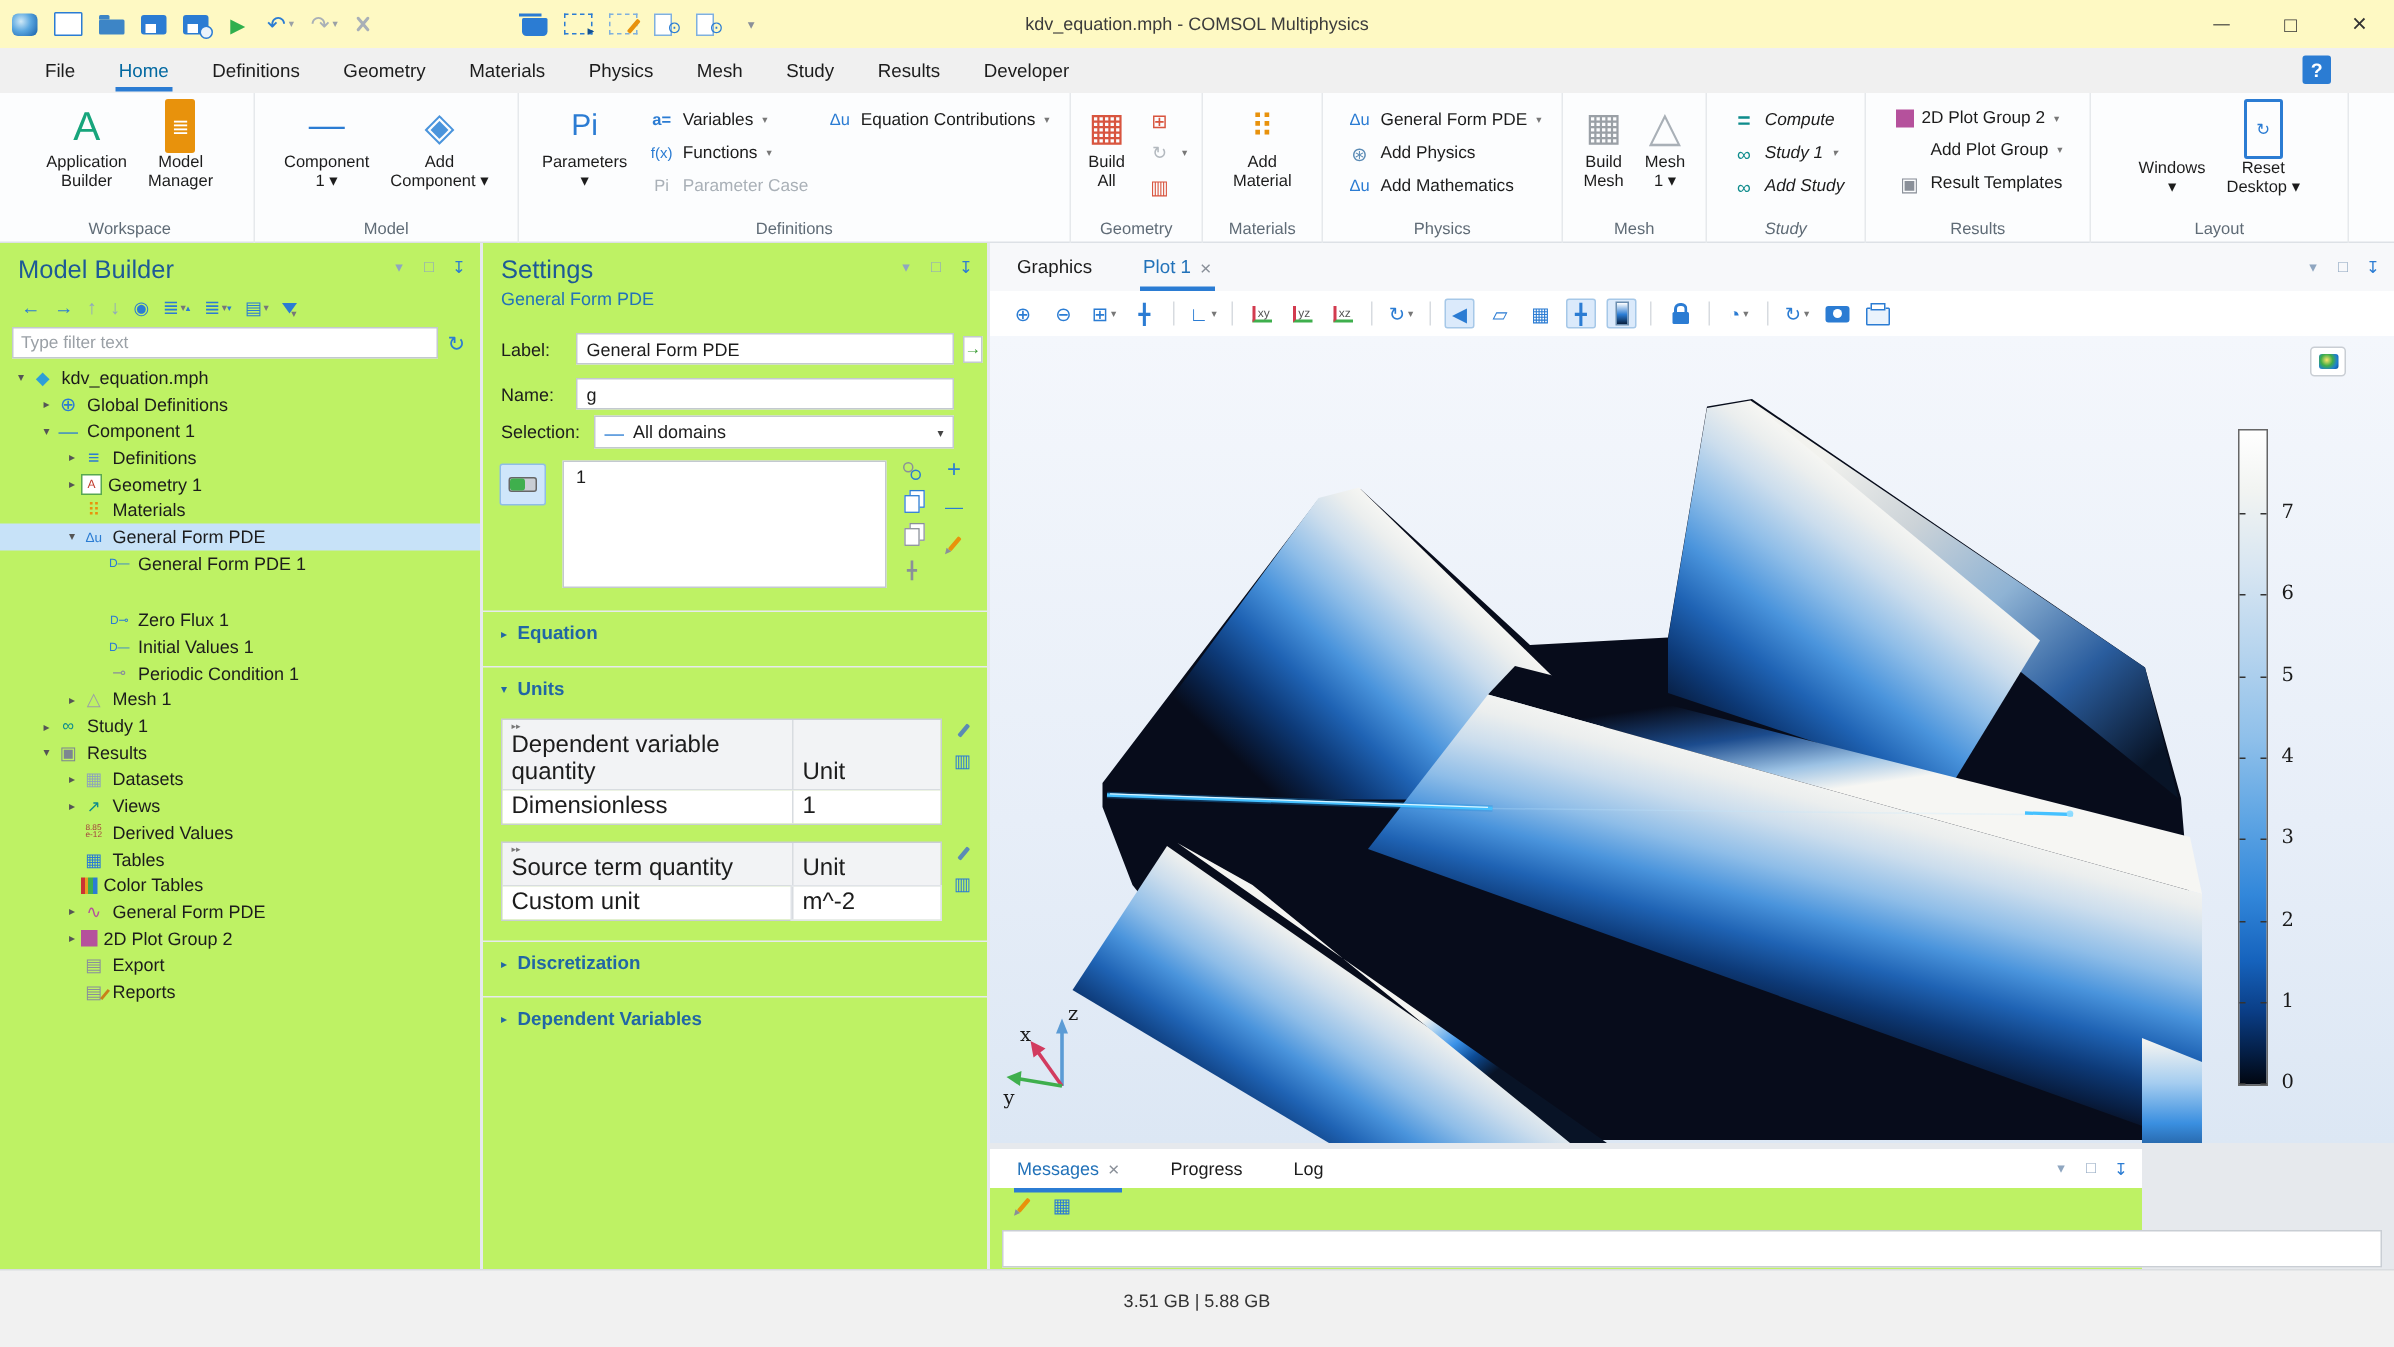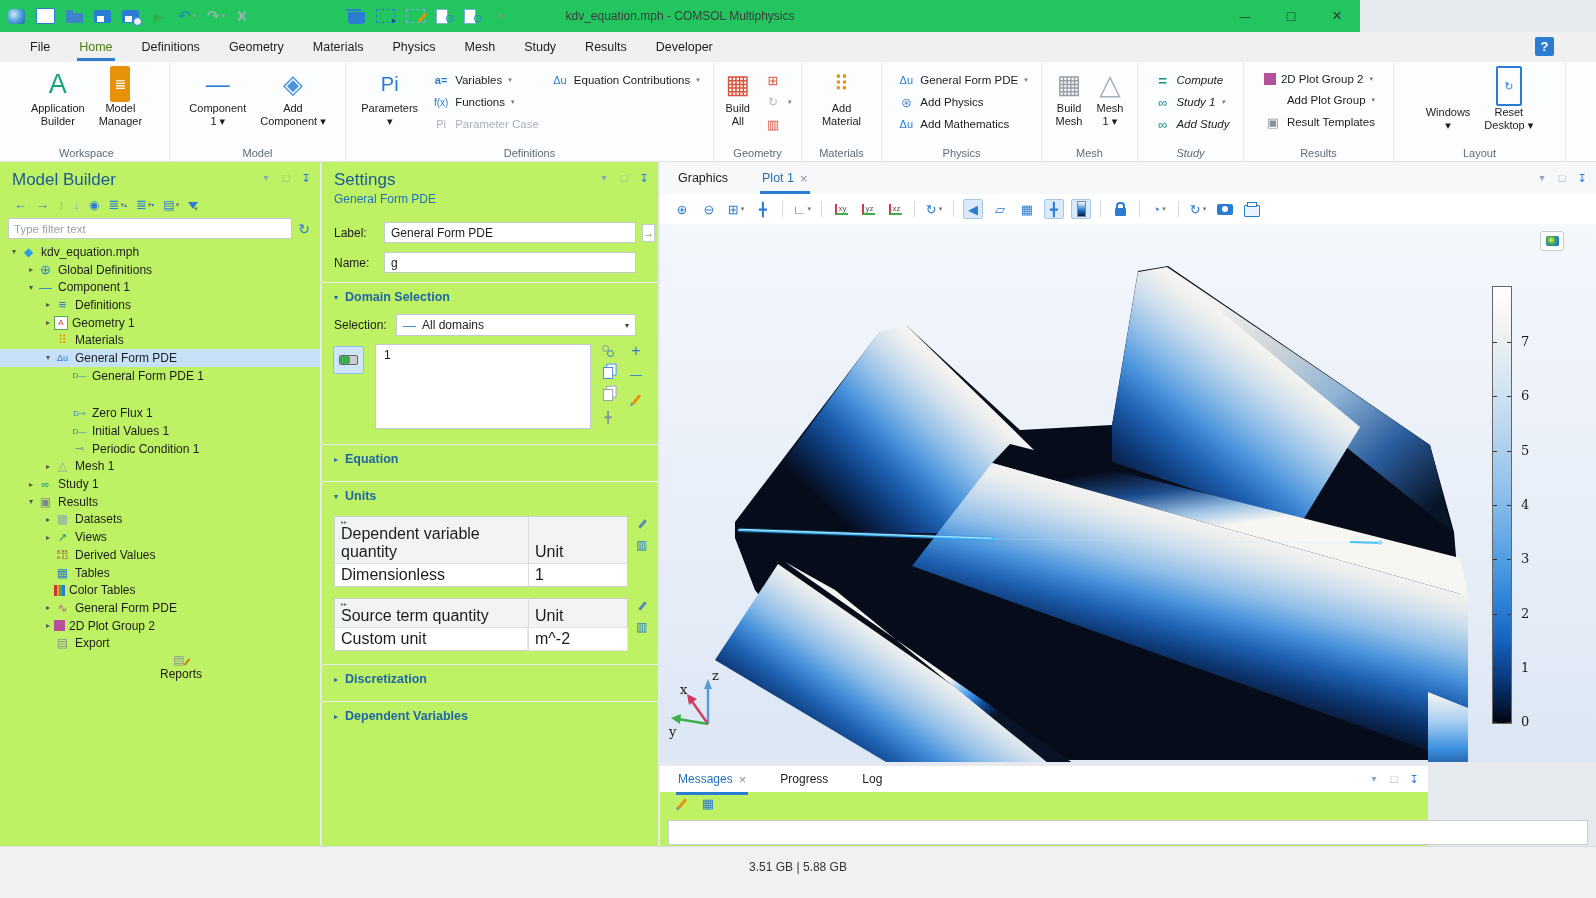--- a/index.html
+++ b/index.html
@@ -1,19 +1,19 @@
 <!DOCTYPE html>
 <html><head>
 <meta charset="utf-8">
 <style>
   html,body{margin:0;padding:0}
   body{width:1596px;height:898px;position:relative;overflow:hidden;background:#e6e9ed;
        font-family:"Liberation Sans",sans-serif;color:#1c1c1c;-webkit-font-smoothing:antialiased}
   
-  .titlebar{position:absolute;left:0;top:0;width:1360px;height:32px;background:#22c55e}
+  .titlebar{position:absolute;left:0;top:0;width:1596px;height:32px;background:#fef9c3}
   .qat{position:absolute;left:8px;top:0;height:32px;display:flex;align-items:center;gap:11px}
   .qicon{min-width:17px;height:18px;display:flex;align-items:center;justify-content:center;
          font-size:14px;color:#2b7cd3;position:relative}
   .q-comsol-logo{width:15px;height:15px;border-radius:4px;background:radial-gradient(circle at 35% 35%,#cfe9f7,#5aa7e0 45%,#145da8)}
   .q-new{width:11px;height:14px;border:1.6px solid #2b7cd3;border-radius:1px;background:#fff}
   .q-open{width:15px;height:10px;background:#3d85c6;border-radius:1px;margin-top:4px;position:relative}
   .q-open::before{content:"";position:absolute;top:-3px;left:0;width:7px;height:3px;background:#3d85c6;border-radius:1px 1px 0 0}
   .q-save,.q-save-as{width:13px;height:13px;background:#2b7cd3;border-radius:2px;position:relative}
   .q-save::after,.q-save-as::after{content:"";position:absolute;left:3px;bottom:1px;width:7px;height:6px;background:#fff}
   .q-save-as::before{content:"";position:absolute;right:-3px;bottom:-3px;width:7px;height:7px;border:1.6px solid #2b7cd3;border-radius:50%;background:#eaf3fc}
@@ -41,21 +41,21 @@
              font-size:12px;color:#3c3c3c;pointer-events:none}
   .win-controls{position:absolute;right:0;top:0;display:flex}
   .win-btn{width:46px;height:32px;display:flex;align-items:center;justify-content:center;font-size:13px;color:#333}
   .wb-min::before{content:"—";font-size:11px}
   .wb-max::before{content:"□";font-size:14px}
   .wb-close::before{content:"×";font-size:17px}
   
   .menubar{position:absolute;left:0;top:32px;width:1596px;height:30px;background:#f0f0f0;display:flex;
            align-items:center;padding-left:28px;gap:25px;font-size:12.5px}
   .menu-item{padding:6px 2px;position:relative;cursor:default}
-  .menu-item.active{color:#4d7c0f}
+  .menu-item.active{color:#0369a1}
   .menu-item.active::after{content:"";position:absolute;left:0;right:0;bottom:-1px;height:3px;background:#2b7cd3}
   .help-btn{position:absolute;right:42px;top:37px;width:19px;height:19px;background:#2b7cd3;color:#fff;
             border-radius:2px;display:flex;align-items:center;justify-content:center;font-size:13px;font-weight:bold}
   
   .ribbon{position:absolute;left:0;top:62px;width:1596px;height:100px;background:#fcfdfe;
           border-bottom:1px solid #dde1e6;display:flex;padding-left:4px;box-sizing:border-box}
   .rgroup{position:relative;border-right:1px solid #e6e9ec;box-sizing:border-box;flex:none;height:100px}
   .rg-items{display:flex;height:82px;align-items:stretch;justify-content:center;gap:2px;padding-top:3px}
   .rg-label{position:absolute;bottom:3px;left:0;right:0;text-align:center;font-size:11px;color:#5f6b76}
   .rlarge{display:flex;flex-direction:column;align-items:center;padding:1px 6px;font-size:11px;text-align:center;border-radius:2px}
@@ -623,21 +623,21 @@
         <div class="trow" style="padding-left: 42px;">
           <span class="texp">▸</span>
           <span class="ticon t-plot-2d"></span>
           <span class="tlabel">2D Plot Group 2</span>
         </div>
         <div class="trow" style="padding-left: 42px;">
           <span class="texp"></span>
           <span class="ticon t-export"></span>
           <span class="tlabel">Export</span>
         </div>
-        <div class="trow" style="padding-left: 42px; flex-direction: column;">
+        <div class="trow" style="padding-left: 42px;">
           <span class="texp"></span>
           <span class="ticon t-reports"></span>
           <span class="tlabel">Reports</span>
         </div>
       </div>
   </div>
 
   <div class="panel set-panel">
     <div class="p-head">
       <span class="p-title">Settings</span>
@@ -652,24 +652,20 @@
     <div class="form-row" style="margin-top:16px">
       <span class="cap">Label:</span>
       <input class="s-input" value="General Form PDE" style="">
       <span class="rename-btn"></span>
     </div>
     <div class="form-row">
       <span class="cap">Name:</span>
       <input class="s-input" value="g" style="">
     </div>
 
-    <div class="sec open">
-      <span class="sec-ch"></span>
-      <span>Domain Selection</span>
-    </div>
     <div class="form-row sel-row" style="margin-top:4px">
       <span class="cap">Selection:</span>
       <div class="combo">
         <span class="combo-ic">—</span>
         <span>All domains</span>
         <span class="combo-arr">▾</span>
       </div>
     </div>
     <div class="domain-area">
       <div class="toggle-btn">

